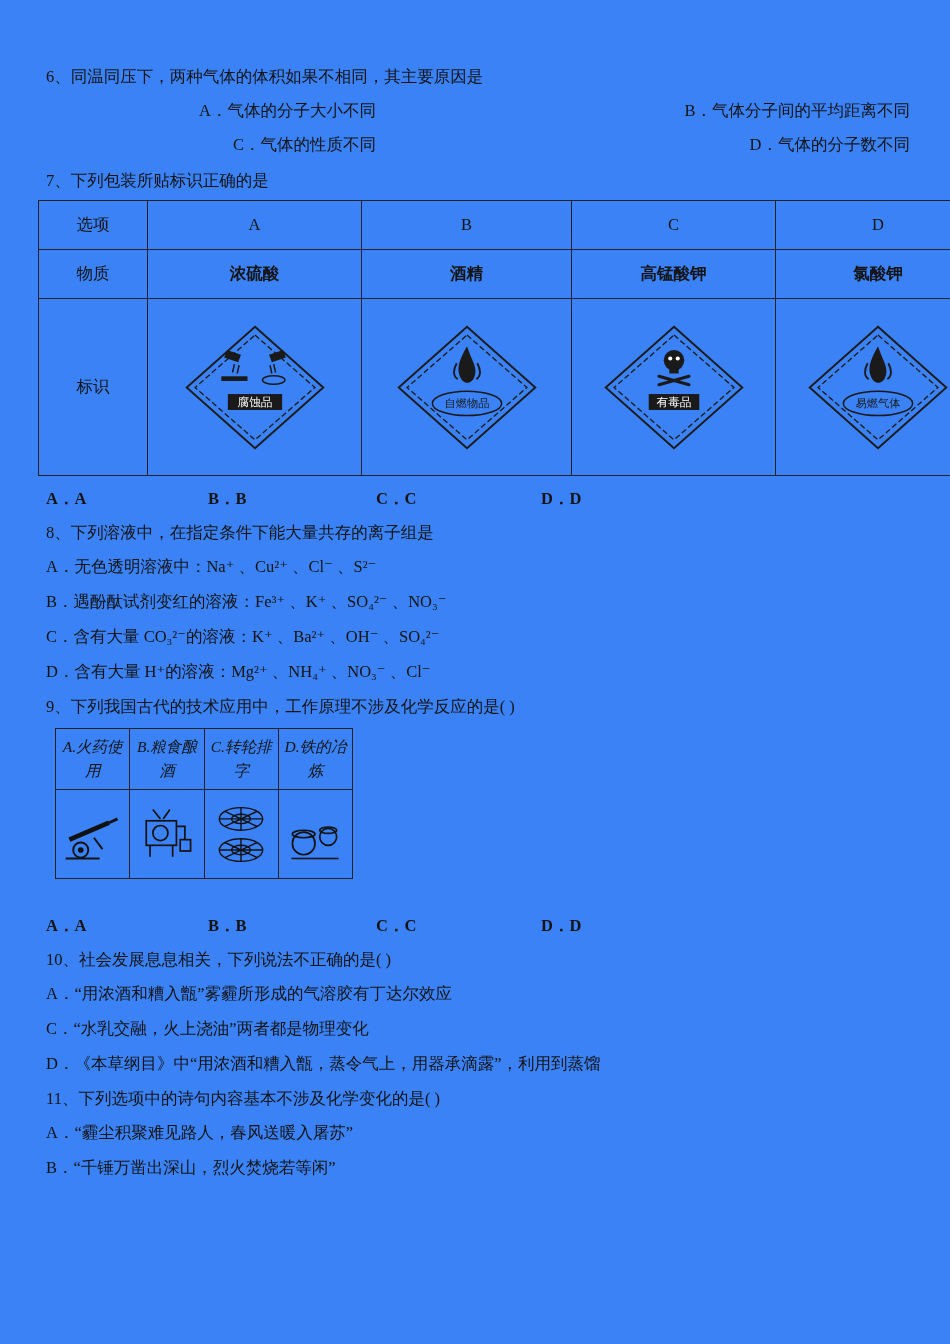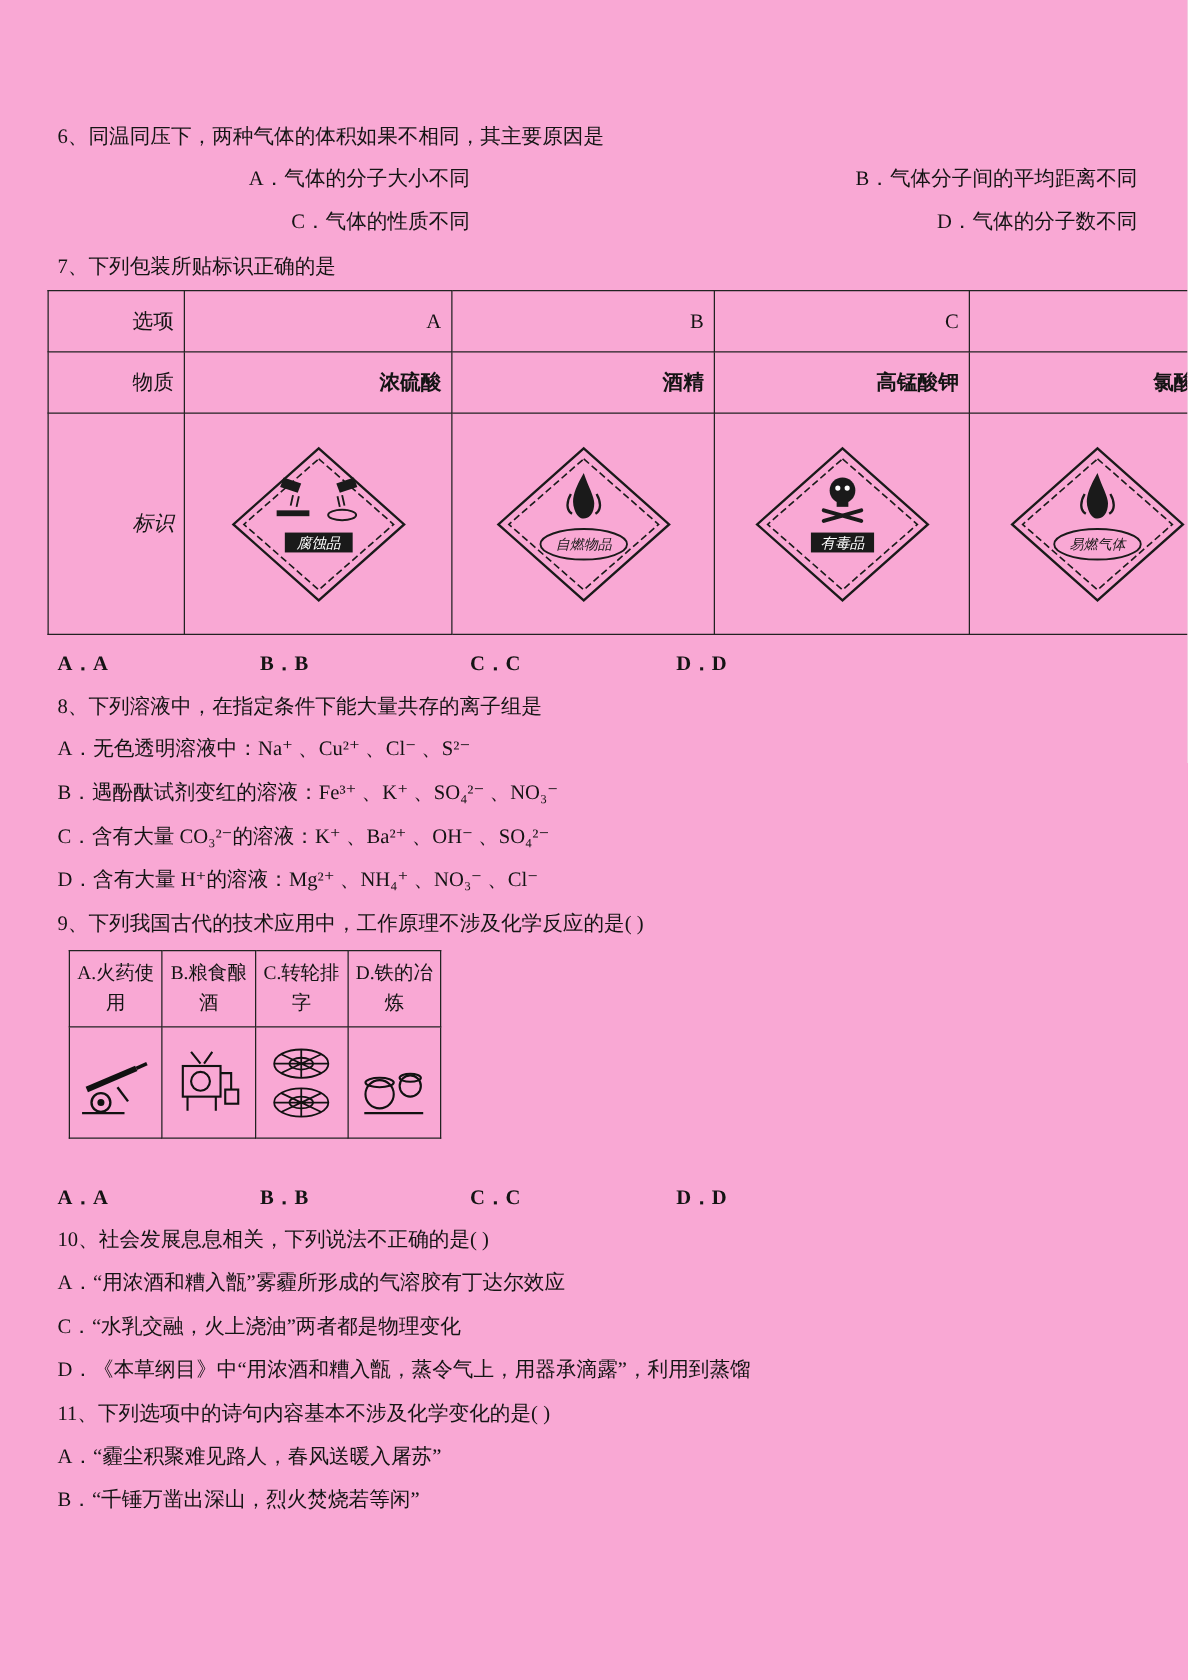--- a/index.html
+++ b/index.html
@@ -1,46 +1,46 @@
 <!DOCTYPE html>
 <html><head>
 <meta charset="utf-8">
 <style>
   html,body{margin:0;padding:0;background:#e9e9e9;}
   .page{
-    width:950px;height:1344px;background:#f9a8d4;color:#141414;
+    width:950px;height:1344px;background:#3b82f6;color:#141414;
     font-family:"Liberation Serif","DejaVu Serif",serif;
     font-size:16.5px;line-height:22px;
-    box-sizing:border-box;padding:98px 40px 0 46px;
+    box-sizing:border-box;padding:66px 40px 0 46px;
     margin:0 auto;position:relative;overflow:hidden;
   }
   .stem{margin-bottom:12px;}
   .opt-grid{display:grid;grid-template-columns:330px 1fr;row-gap:12px;margin-bottom:14px;text-align:right;}
   .answers-row{display:grid;grid-template-columns:162px 168px 165px auto;font-weight:bold;margin-bottom:12px;}
   .gap8{margin-bottom:8px;}
   .gap10{margin-bottom:10px;}
   .gap13{margin-bottom:13px;}
 
   
   table.hazard{border-collapse:collapse;table-layout:fixed;width:857px;margin-left:-8px;margin-bottom:12px;}
-  table.hazard td{border:1px solid #222;padding:4px 8px;vertical-align:middle;text-align:right;}
+  table.hazard td{border:1px solid #222;padding:4px 8px;vertical-align:middle;text-align:center;}
   table.hazard tr.r1 td,table.hazard tr.r2 td{height:40px;}
   table.hazard tr.r2 td.sub{font-weight:bold;}
-  table.hazard tr.r3 td{height:168px;font-style:italic;}
+  table.hazard tr.r3 td{height:168px;}
   table.hazard td.mark{text-align:center;}
   .c0{width:92px;} .c1{width:197px;} .c2{width:193px;} .c3{width:187px;} .c4{width:188px;}
   svg.diamond{width:150px;height:131px;display:inline-block;vertical-align:middle;}
 
   
   .ion-line{margin-bottom:13px;}
 
   
   table.tech{border-collapse:collapse;table-layout:fixed;width:298px;margin-left:9px;margin-bottom:36px;}
   table.tech td{border:1px solid #222;padding:3px 4px;text-align:center;vertical-align:middle;font-size:15.5px;}
-  table.tech tr.hd td{height:54px;line-height:24px;}
+  table.tech tr.hd td{height:54px;line-height:24px;font-style:italic;}
   table.tech tr.img td{height:84px;padding:2px;}
   svg.sketch{width:66px;height:76px;display:block;margin:0 auto;}
 </style>
 </head>
 <body>
 
 <div class="page">
 
   <div class="stem">6、同温同压下，两种气体的体积如果不相同，其主要原因是</div>
   <div class="opt-grid">

